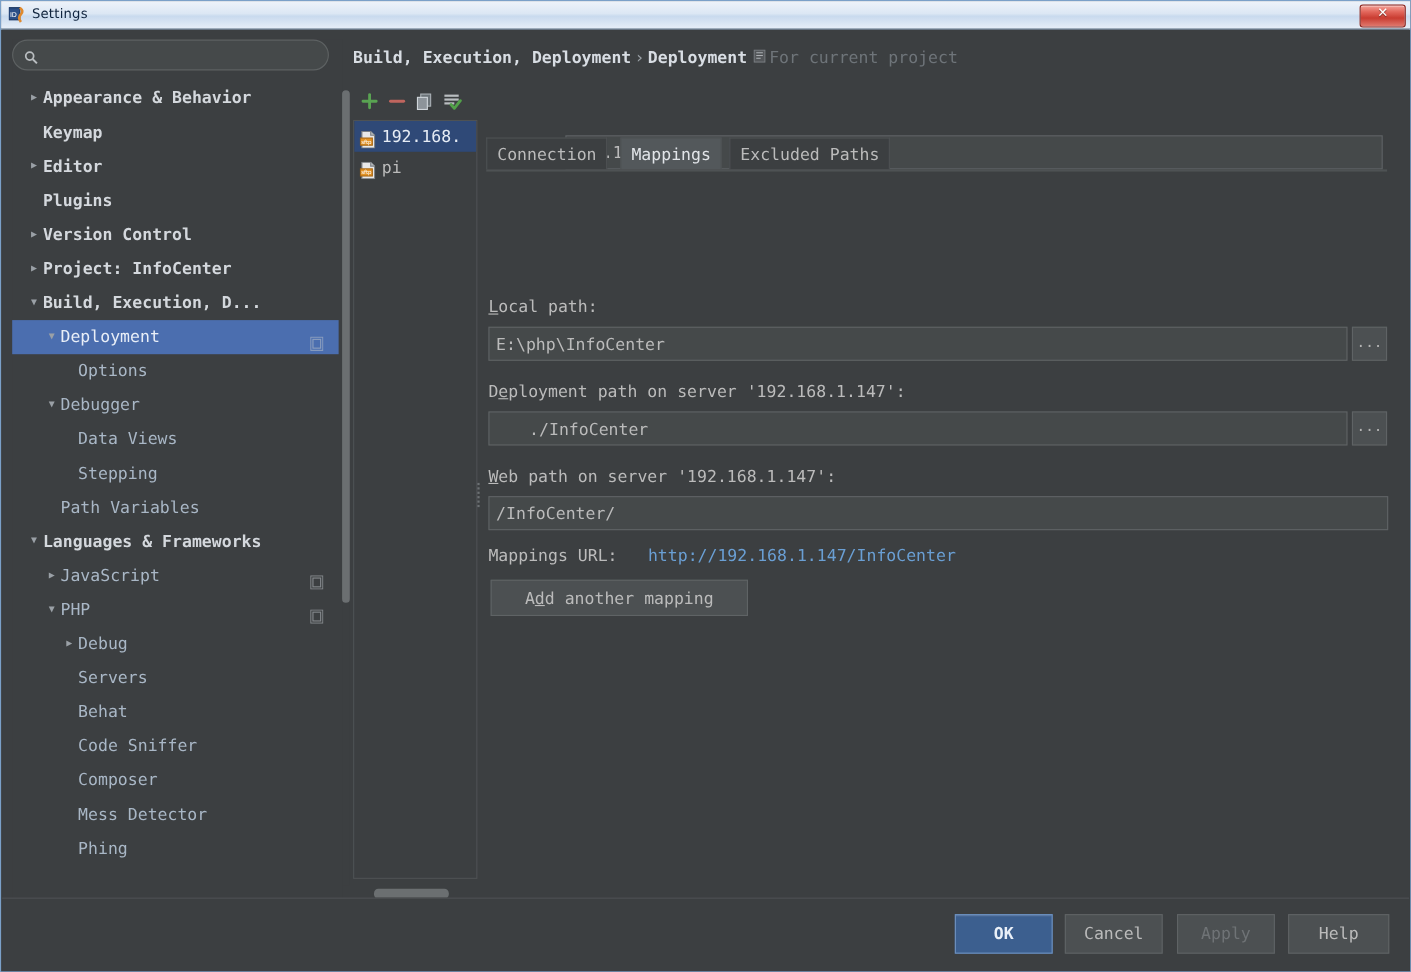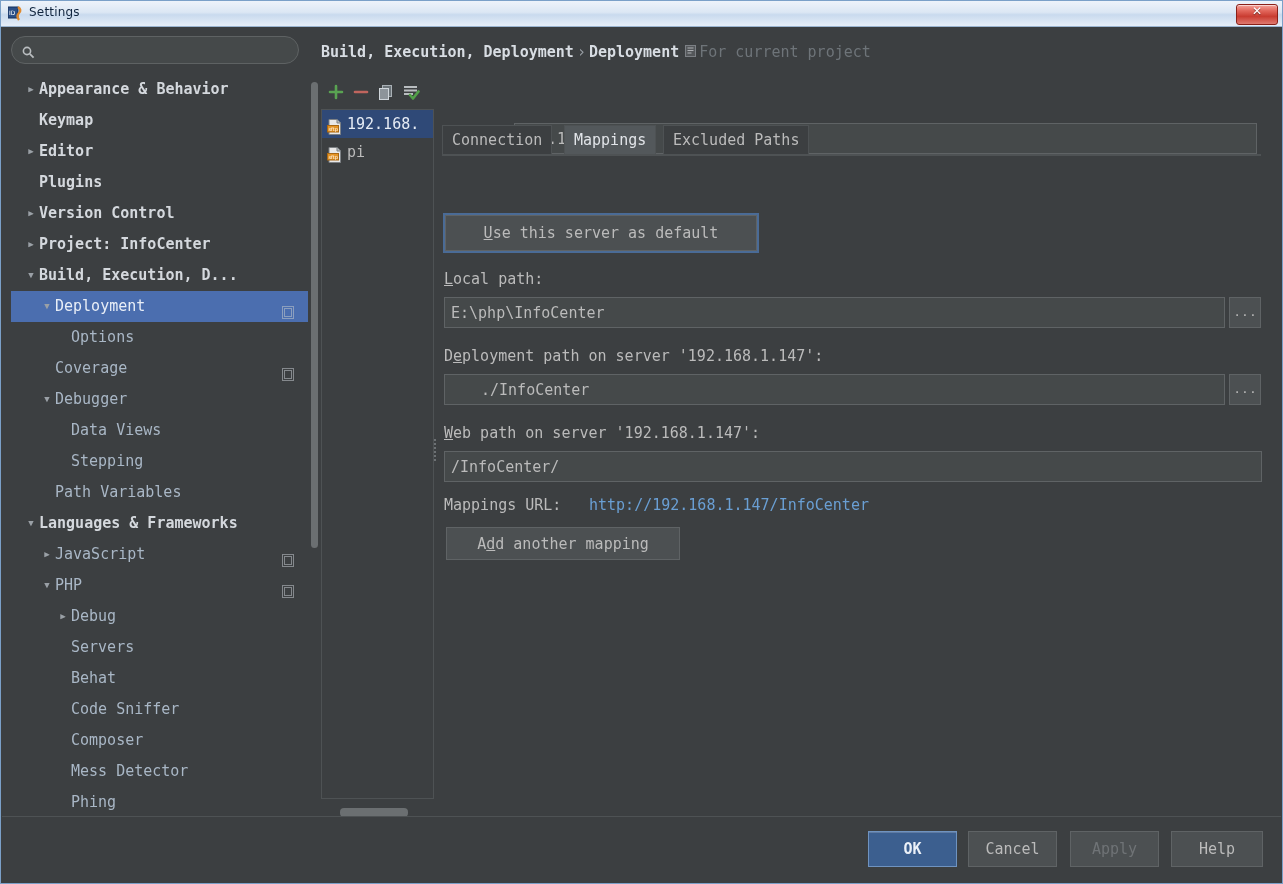--- a/index.html
+++ b/index.html
@@ -260,27 +260,20 @@
           <div class="trow sel">
             <span class="arrow" style="left: 30px;">▼</span>
             <span class="lbl" style="left: 44px;">Deployment</span>
             <span class="rightic"><svg width="12" height="13" viewBox="0 0 12 13">
                 <rect x="0.5" y="0.5" width="11" height="12" fill="none" stroke="#c2c7cc"></rect>
                 <rect x="2.5" y="2.5" width="7" height="8" fill="none" stroke="#c2c7cc"></rect>
               </svg></span>
           </div>
           <div class="trow">
             <span class="lbl" style="left: 60px;">Options</span>
-          </div>
-          <div class="trow">
-            <span class="lbl" style="left: 44px;">Coverage</span>
-            <span class="rightic"><svg width="12" height="13" viewBox="0 0 12 13">
-                <rect x="0.5" y="0.5" width="11" height="12" fill="none" stroke="#c2c7cc"></rect>
-                <rect x="2.5" y="2.5" width="7" height="8" fill="none" stroke="#c2c7cc"></rect>
-              </svg></span>
           </div>
           <div class="trow">
             <span class="arrow" style="left: 30px;">▼</span>
             <span class="lbl" style="left: 44px;">Debugger</span>
           </div>
           <div class="trow">
             <span class="lbl" style="left: 60px;">Data Views</span>
           </div>
           <div class="trow">
             <span class="lbl" style="left: 60px;">Stepping</span>
@@ -414,21 +407,20 @@
         <span class="lbl-static" style="position:absolute;left:0;top:53px;">N<span class="mn">a</span>me:</span>
         <input class="tfield" style="position: absolute; left: 72px; top: 44px; width: 743px; height: 31px;" value="192.168.1.147">
 
         <div class="tabs">
           <div class="tab" id="tab0" style="left:0;">Connection</div>
           <div class="tab active" id="tab1" style="left:122px;">Mappings</div>
           <div class="tab" id="tab2" style="left:221px;">Excluded Paths</div>
         </div>
         <div class="tabs-underline"></div>
 
-        <button class="btn focus" style="position:absolute;left:3px;top:136px;width:312px;height:36px;"><span class="mn">U</span>se this server as default</button>
 
         <span class="lbl-static" style="position:absolute;left:2px;top:191px;"><span class="mn">L</span>ocal path:</span>
         <input class="tfield" style="position: absolute; left: 2px; top: 218px; width: 781px; height: 31px;" value="E:\php\InfoCenter">
         <div class="browse" style="left:787px;top:218px;">...</div>
 
         <span class="lbl-static" style="position:absolute;left:2px;top:268px;">D<span class="mn">e</span>ployment path on server '192.168.1.147':</span>
         <input class="tfield" style="position: absolute; left: 2px; top: 295px; width: 781px; height: 31px; padding-left: 36px;" value="./InfoCenter">
         <div class="browse" style="left:787px;top:295px;">...</div>
 
         <span class="lbl-static" style="position:absolute;left:2px;top:345px;"><span class="mn">W</span>eb path on server '192.168.1.147':</span>

